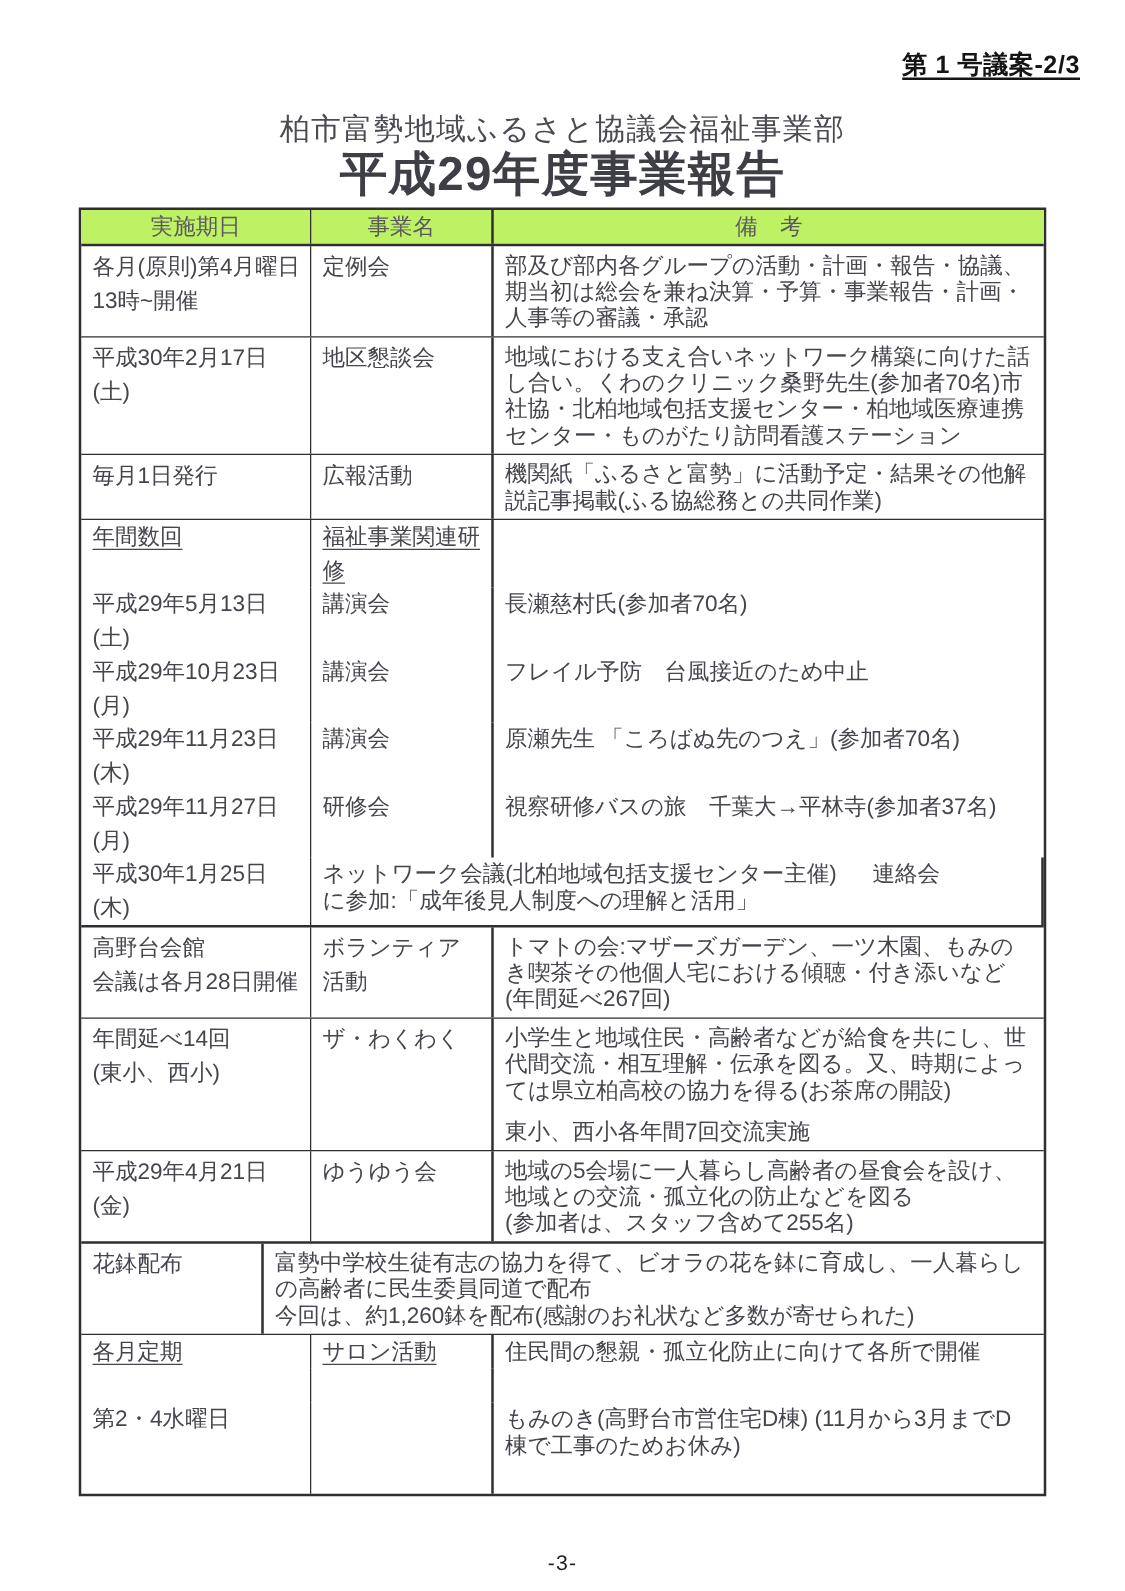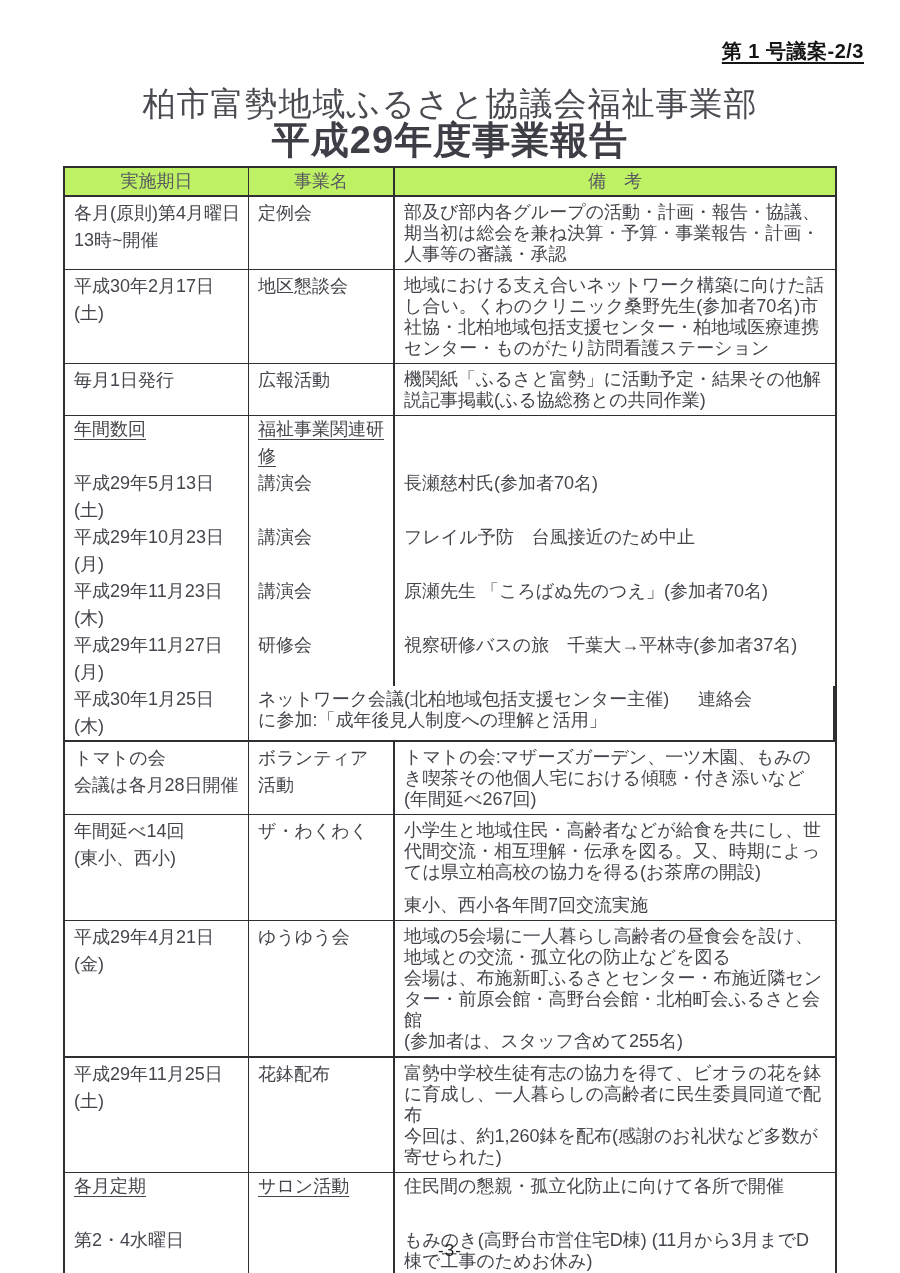--- a/index.html
+++ b/index.html
@@ -19,21 +19,21 @@
     font-weight:bold;
     color:#141414;
     letter-spacing:0.5px;
   }
   .doc-ref span{
     text-decoration:underline;
     text-underline-offset:4px;
   }
   .title-block{text-align:center;margin-top:22px;}
   .title1{
-    font-size:33px;
+    font-size:24px;
     font-weight:normal;
     color:#4a4a52;
     letter-spacing:1px;
     line-height:34px;
   }
   .title2{
     font-size:38px;
     font-weight:bold;
     color:#3e3e46;
     letter-spacing:1px;
@@ -165,21 +165,21 @@
       </div>
       <div class="sub">
         <div class="td c1">平成30年1月25日(木)</div>
         <div class="td c3">ネットワーク会議(北柏地域包括支援センター主催)に参加:「成年後見人制度への理解と活用」</div>
         <div class="td c2">連絡会</div>
       </div>
     </div>
 
     <div class="tr thick">
       <div class="td c1">
-        <div class="rl">トマトの会</div>
+        <div class="rl">高野台会館</div>
         <div class="rl">会議は各月28日開催</div>
       </div>
       <div class="td c2">ボランティア活動</div>
       <div class="td c3">
         <div class="rl">トマトの会:マザーズガーデン、一ツ木園、もみのき喫茶その他個人宅における傾聴・付き添いなど(年間延べ267回)</div>
       </div>
     </div>
 
     <div class="tr minr6 r6">
       <div class="td c1">
@@ -193,29 +193,25 @@
       </div>
     </div>
 
     <div class="tr">
       <div class="td c1">
         <div class="rl">平成29年4月21日(金)</div>
       </div>
       <div class="td c2">ゆうゆう会</div>
       <div class="td c3">
         <div class="rl">地域の5会場に一人暮らし高齢者の昼食会を設け、地域との交流・孤立化の防止などを図る</div>
-        <div class="rl">会場は、布施新町ふるさとセンター・布施近隣センター・前原会館・高野台会館・北柏町会ふるさと会館</div>
         <div class="rl">(参加者は、スタッフ含めて255名)</div>
       </div>
     </div>
 
     <div class="tr thick">
-      <div class="td c1">
-        <div class="rl">平成29年11月25日(土)</div>
-      </div>
       <div class="td c2">花鉢配布</div>
       <div class="td c3">
         <div class="rl">富勢中学校生徒有志の協力を得て、ビオラの花を鉢に育成し、一人暮らしの高齢者に民生委員同道で配布</div>
         <div class="rl">今回は、約1,260鉢を配布(感謝のお礼状など多数が寄せられた)</div>
       </div>
     </div>
 
     <div class="grp">
       <div class="sub">
         <div class="td c1"><span class="u">各月定期</span></div>

